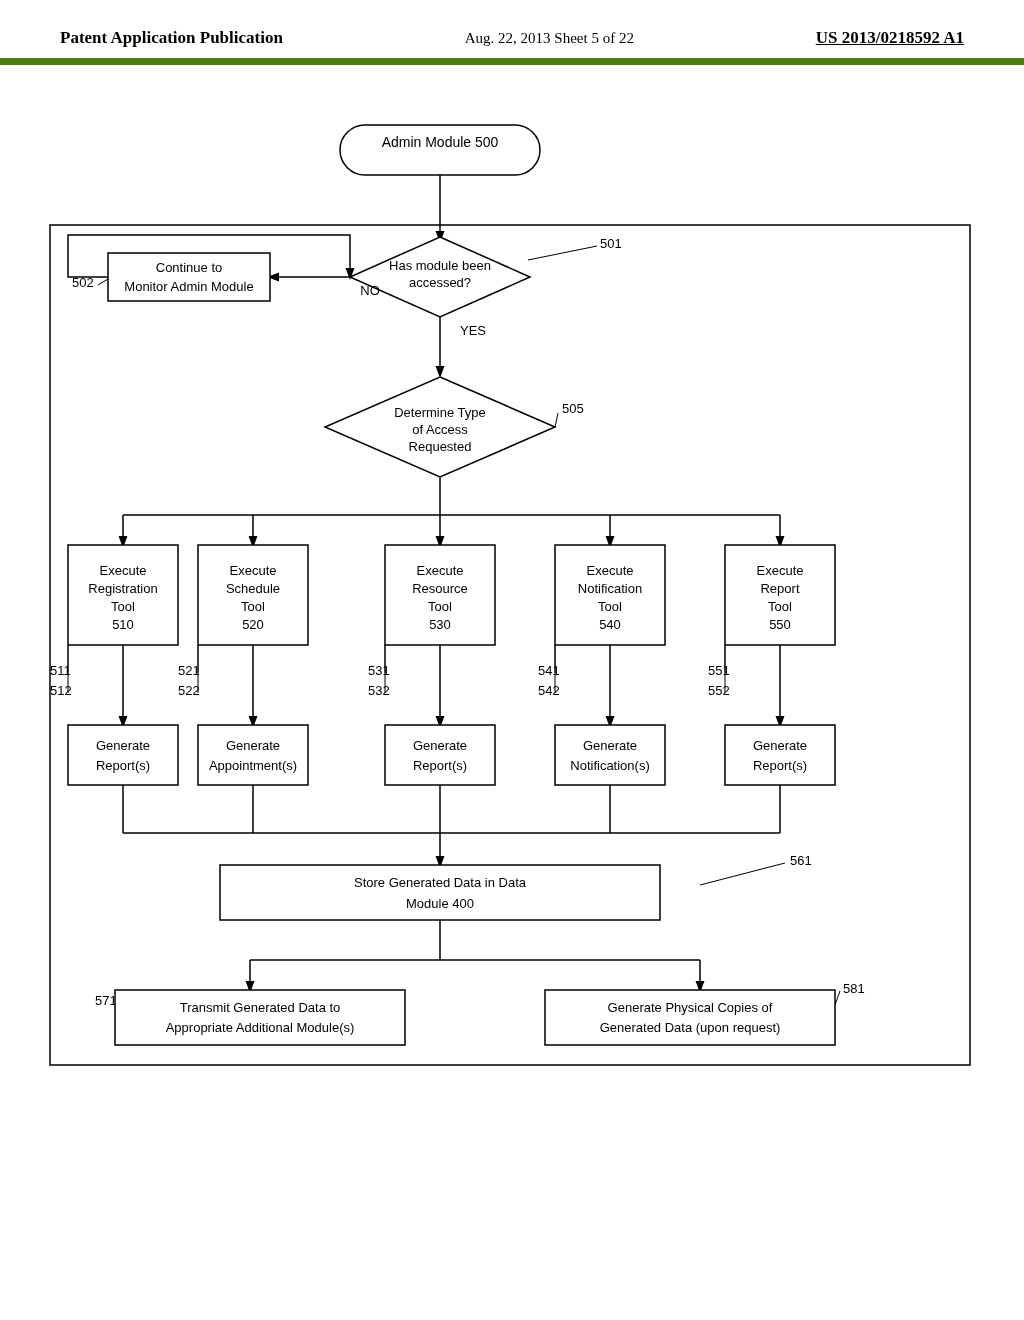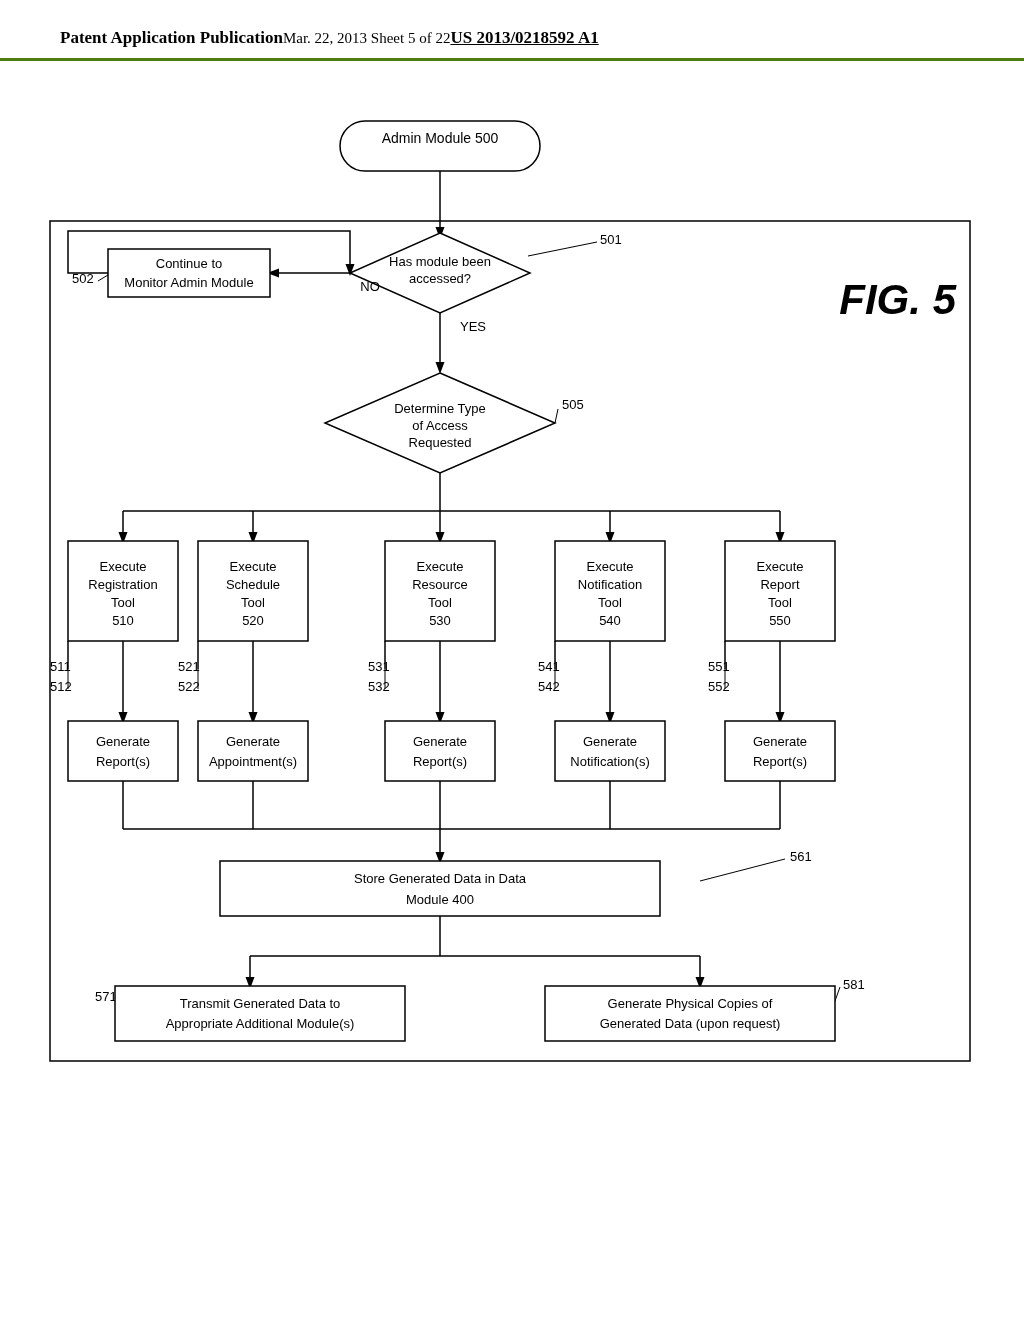--- a/index.html
+++ b/index.html
@@ -8,23 +8,24 @@
       font-family: 'Times New Roman', Times, serif;
       width: 1024px;
       height: 1320px;
       overflow: hidden;
       position: relative;
     }
 
     
     .header {
       display: flex;
+      justify-content: space-between;
       align-items: baseline;
       padding: 28px 60px 10px 60px;
-      border-bottom: 3px solid #4d7c0f;
+      border-bottom: 7px solid #4d7c0f;
     }
     .header-left {
       font-size: 17px;
       font-weight: bold;
     }
     .header-center {
       font-size: 15px;
     }
     .header-right {
       font-size: 17px;
@@ -55,26 +56,25 @@
       font-weight: bold;
       font-style: italic;
       font-family: Arial, sans-serif;
     }
   </style>
 </head>
 <body>
 
 <div class="header">
   <span class="header-left">Patent Application Publication</span>
-  <span class="header-center">Mar. 22, 2013   Sheet 5 of 22</span>
+  <span class="header-center">Aug. 22, 2013   Sheet 5 of 22</span>
   <span class="header-right">US 2013/0218592 A1</span>
 </div>
 
 <div class="diagram">
-  <div class="fig-label">FIG. 5</div>
 
   <svg class="main-svg" viewBox="0 0 1024 1230" xmlns="http://www.w3.org/2000/svg">
 
     <defs>
       <marker id="arrow" markerWidth="8" markerHeight="8" refX="6" refY="3" orient="auto">
         <path d="M0,0 L0,6 L8,3 z" fill="#000"></path>
       </marker>
     </defs>
 
     <rect x="340" y="60" width="200" height="50" rx="25" ry="25" fill="white" stroke="black" stroke-width="1.5"></rect>

